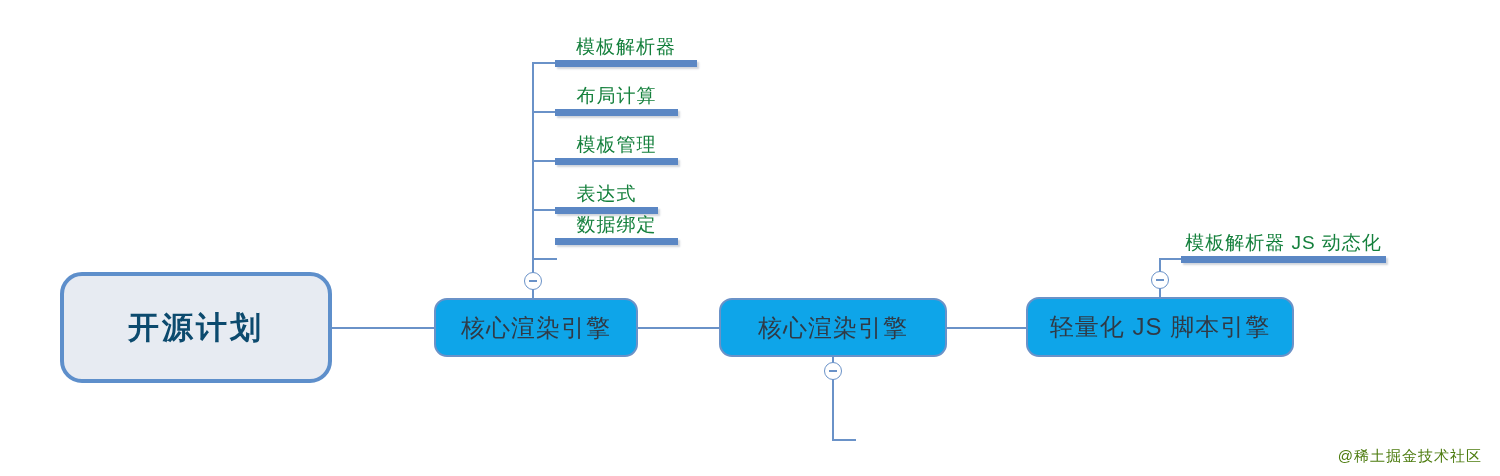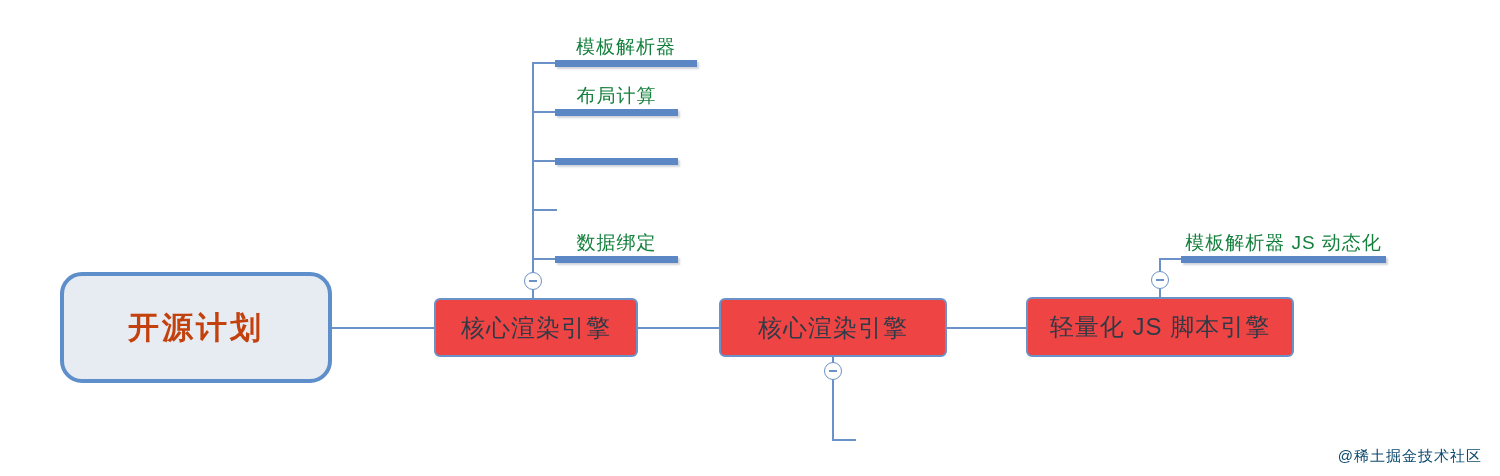--- a/index.html
+++ b/index.html
@@ -60,31 +60,31 @@
     border-radius: 22px;
     background: #E7EBF2;
     display: flex;
     align-items: center;
     justify-content: center;
     z-index: 4;
   }
   .node-root .node-text {
     font-size: 31px;
     font-weight: bold;
-    color: #c2410c;
+    color: #0c4a6e;
     letter-spacing: 3px;
   }
 
   
   .node-branch {
     position: absolute;
     box-sizing: border-box;
     border: 2px solid #6A92C8;
-    border-radius: 6px;
-    background: #ef4444;
+    border-radius: 13px;
+    background: #0ea5e9;
     display: flex;
     align-items: center;
     justify-content: center;
     z-index: 4;
   }
   .node-branch .node-text {
     font-size: 24px;
     font-weight: normal;
     color: #2F3A४6;
     color: #303A46;
@@ -117,21 +117,21 @@
     background: #5B87C4;
     box-shadow: 2px 2px 2px rgba(150,160,175,0.45);
   }
 
   
   .watermark {
     position: absolute;
     right: 18px;
     bottom: 10px;
     font-size: 15px;
-    color: #0c4a6e;
+    color: #4d7c0f;
     letter-spacing: 1px;
     white-space: nowrap;
   }
 </style>
 </head>
 <body>
 
 <div id="canvas">
 
   <div class="node-root" style="left:60px; top:272px; width:272px; height:111px;">
@@ -159,25 +159,30 @@
     <span class="leaf-text">模板解析器</span>
     <div class="leaf-bar"></div>
   </div>
 
   <div class="node-leaf" style="left:555px; top:71px; width:123px; height:45px;">
     <span class="leaf-text">布局计算</span>
     <div class="leaf-bar"></div>
   </div>
 
   <div class="node-leaf" style="left:555px; top:120px; width:123px; height:45px;">
-    <div class="leaf-bar"></div>
-  </div>
-
-
-  <div class="node-leaf" style="left:555px; top:218px; width:123px; height:45px;">
+    <span class="leaf-text">模板管理</span>
+    <div class="leaf-bar"></div>
+  </div>
+
+  <div class="node-leaf" style="left:555px; top:169px; width:103px; height:45px;">
+    <span class="leaf-text">表达式</span>
+    <div class="leaf-bar"></div>
+  </div>
+
+  <div class="node-leaf" style="left:555px; top:200px; width:123px; height:45px;">
     <span class="leaf-text">数据绑定</span>
     <div class="leaf-bar"></div>
   </div>
 
   <div class="hline" style="left:638px; top:327px; width:82px;"></div>
 
   <div class="node-branch" style="left:719px; top:298px; width:228px; height:59px;">
     <span class="node-text">核心渲染引擎</span>
   </div>
 

